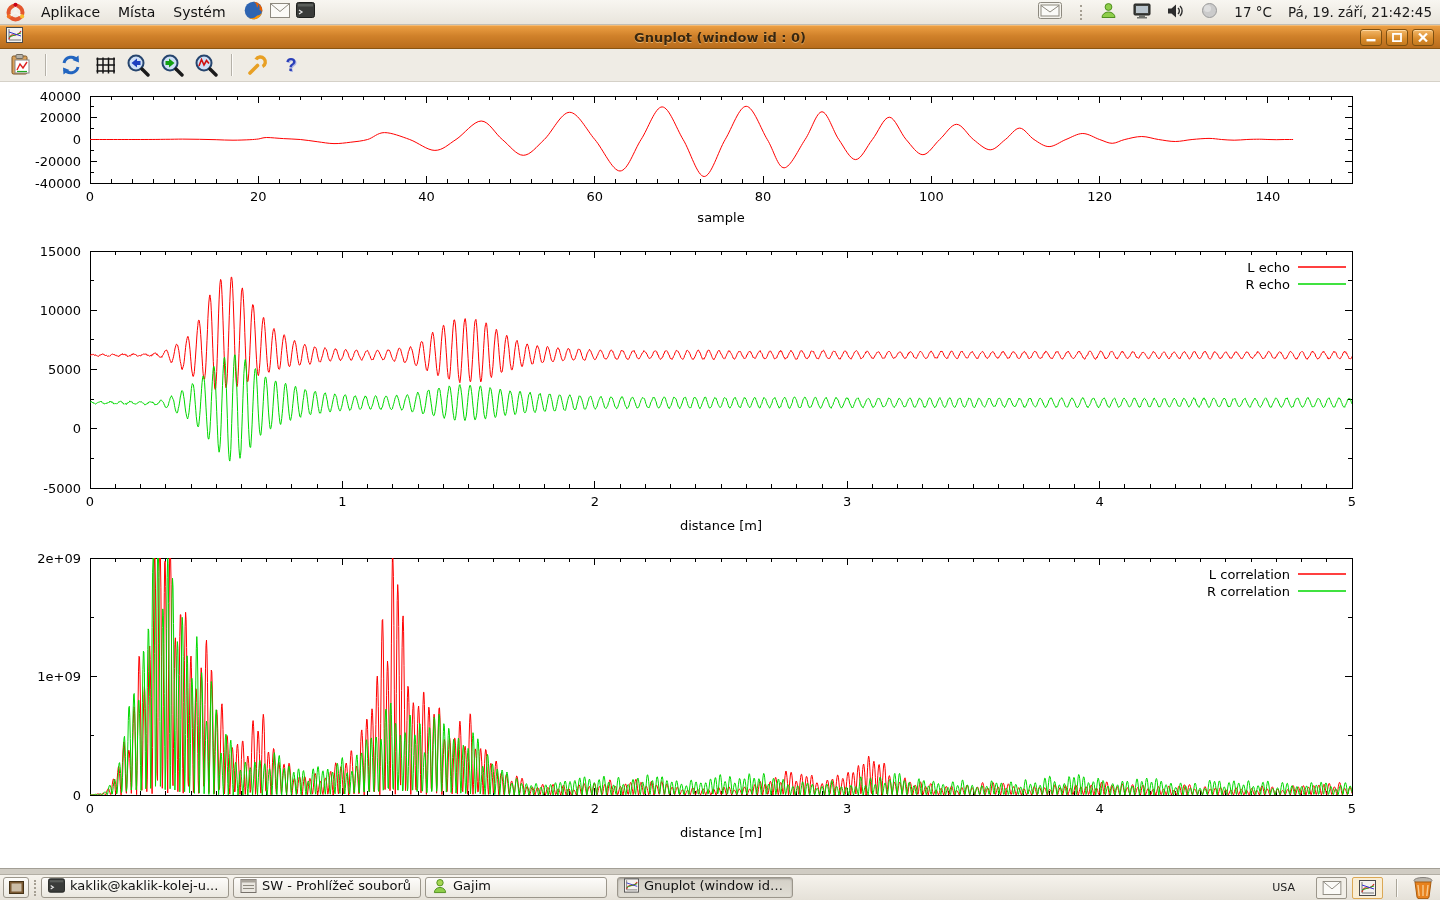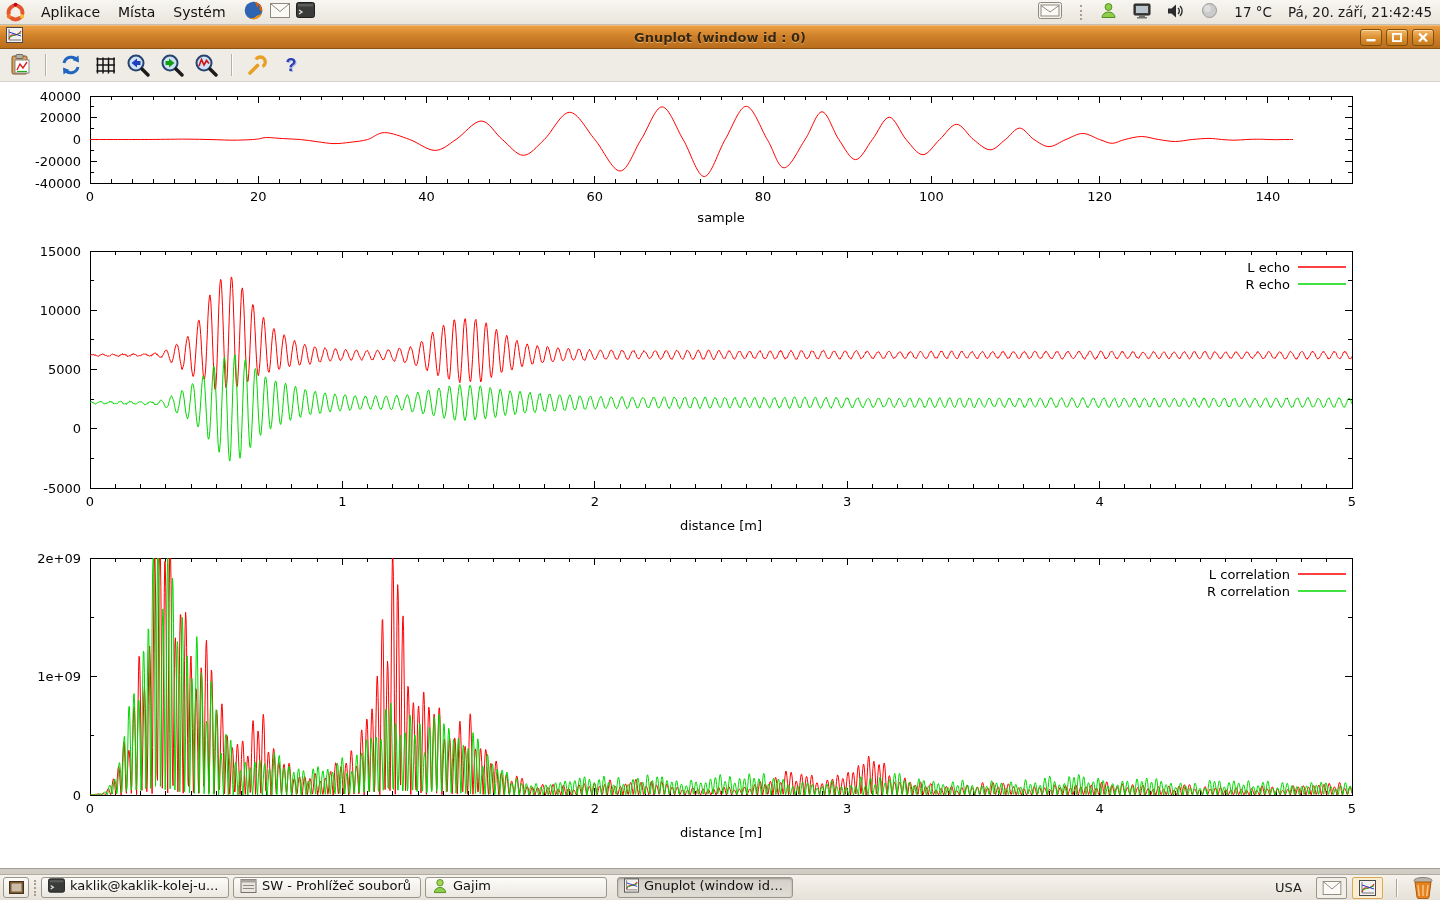--- a/index.html
+++ b/index.html
@@ -54,21 +54,21 @@
   .tb-handle{height:16px;border-left:2px dotted #a59f93;margin:0 5px}
   .task-btn{height:21px;border:1px solid #9b968b;border-radius:3px;
     background:linear-gradient(#fdfcfa,#ebe8e0);
     display:flex;align-items:flex-start;gap:5px;padding:0 6px;margin-right:4px;
     font-size:13px;color:#111;white-space:nowrap;overflow:hidden}
   .task-btn span{overflow:hidden;text-overflow:ellipsis}
   .task-btn.active{background:linear-gradient(#d4d0c7,#e0ddd4);
     box-shadow:inset 0 1px 2px rgba(0,0,0,.28)}
   .t1{width:188px}.t2{width:188px}.t3{width:182px}.t4{width:176px;margin-left:6px}
   #tray{margin-left:auto;display:flex;align-items:center;gap:5px;padding-right:2px}
-  #kbd-layout{font-size:13px;color:#222;margin-right:9px}
+  #kbd-layout{font-size:11px;color:#222;margin-right:16px}
   .tray-box{width:31px;height:22px;border:1px solid #9b968b;border-radius:2px;
     background:#f2efe8;display:flex;align-items:center;justify-content:center}
   .tray-box.gnuplot-hl{background:#f9edd4;border:1px solid #dba855}
   .tb-sep{height:18px;border-left:1px solid #aaa599;border-right:1px solid #fcfbf8;margin:0 8px}
   #trash{border:none;background:transparent;padding:0;display:flex;align-items:center}
 </style>
 </head>
 <body>
 
 <div id="desktop">
@@ -141,21 +141,21 @@
           <path d="M11,5 a4,4 0 0 1 0,6 M13,3 a7,7 0 0 1 0,10" fill="none" stroke="#2c2c2c" stroke-width="1.4"></path>
         </svg>
       </span>
       <span>
         <svg width="17" height="17" viewBox="0 0 17 17">
           <circle cx="8.5" cy="8.5" r="7" fill="#cbcbcb" stroke="#9a9a9a"></circle>
           <circle cx="6.5" cy="6.5" r="3.5" fill="#dedede"></circle>
         </svg>
       </span>
       <span>17 °C</span>
-      <span>Pá, 20. září, 21:42:45</span>
+      <span>Pá, 19. září, 21:42:45</span>
     </span>
   </div>
 
   <div id="titlebar">
     <span>
       <svg width="17" height="16" viewBox="0 0 17 16">
         <rect x="0.5" y="0.5" width="16" height="15" fill="#f4f2ee" stroke="#4a4a4a"></rect>
         <line x1="3" y1="13" x2="3" y2="2" stroke="#777"></line>
         <line x1="3" y1="13" x2="15" y2="13" stroke="#777"></line>
         <path d="M3,12 C6,3 9,13 15,4" fill="none" stroke="#d22" stroke-width="1.2"></path>

